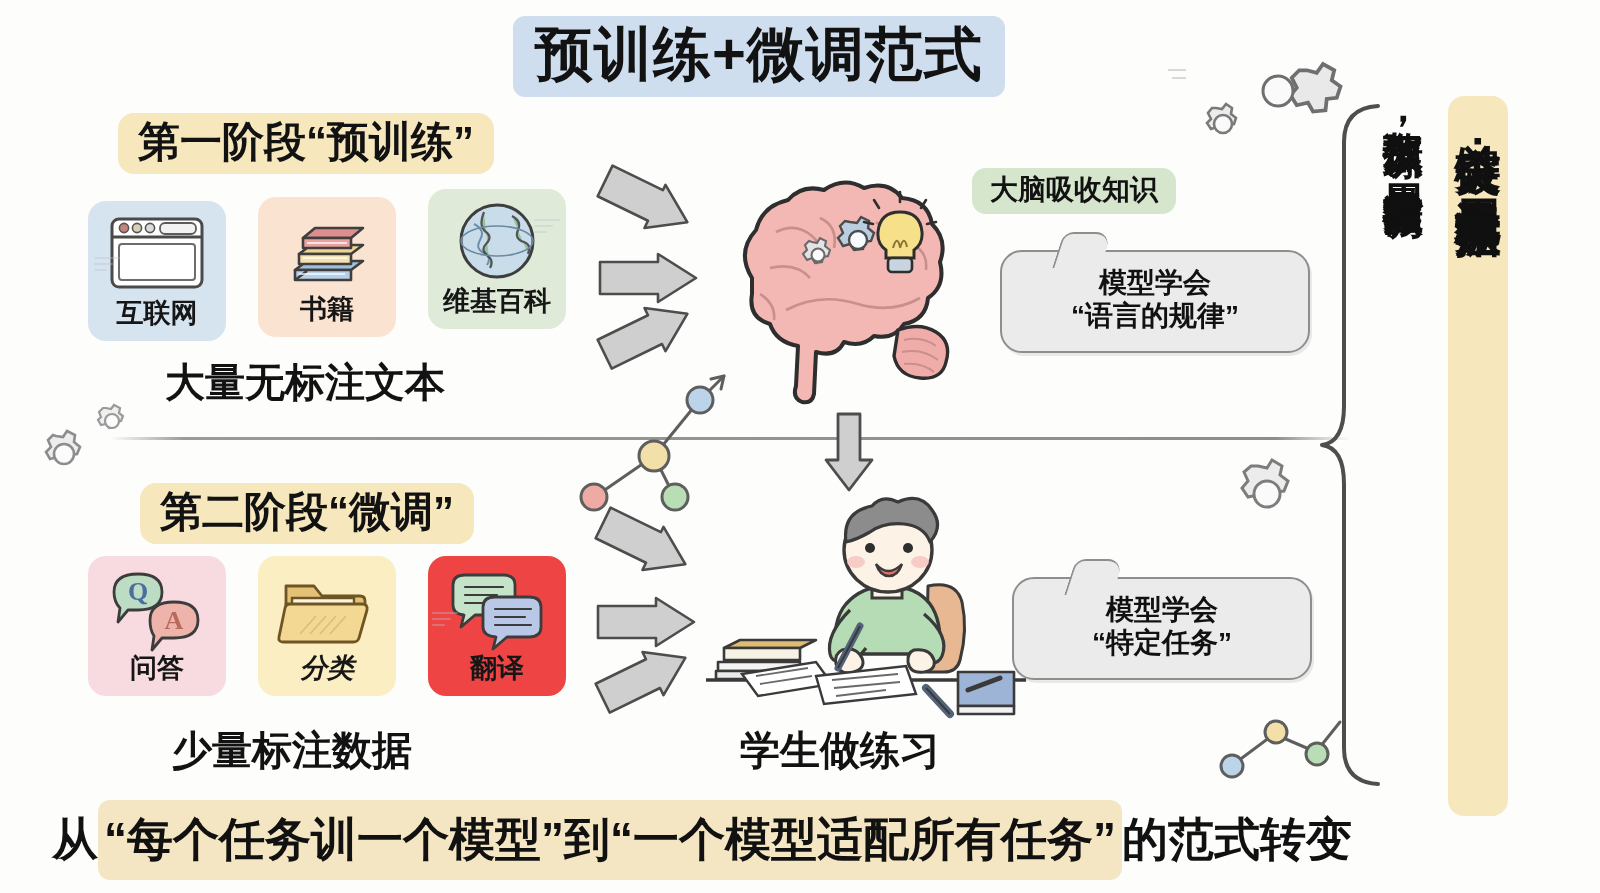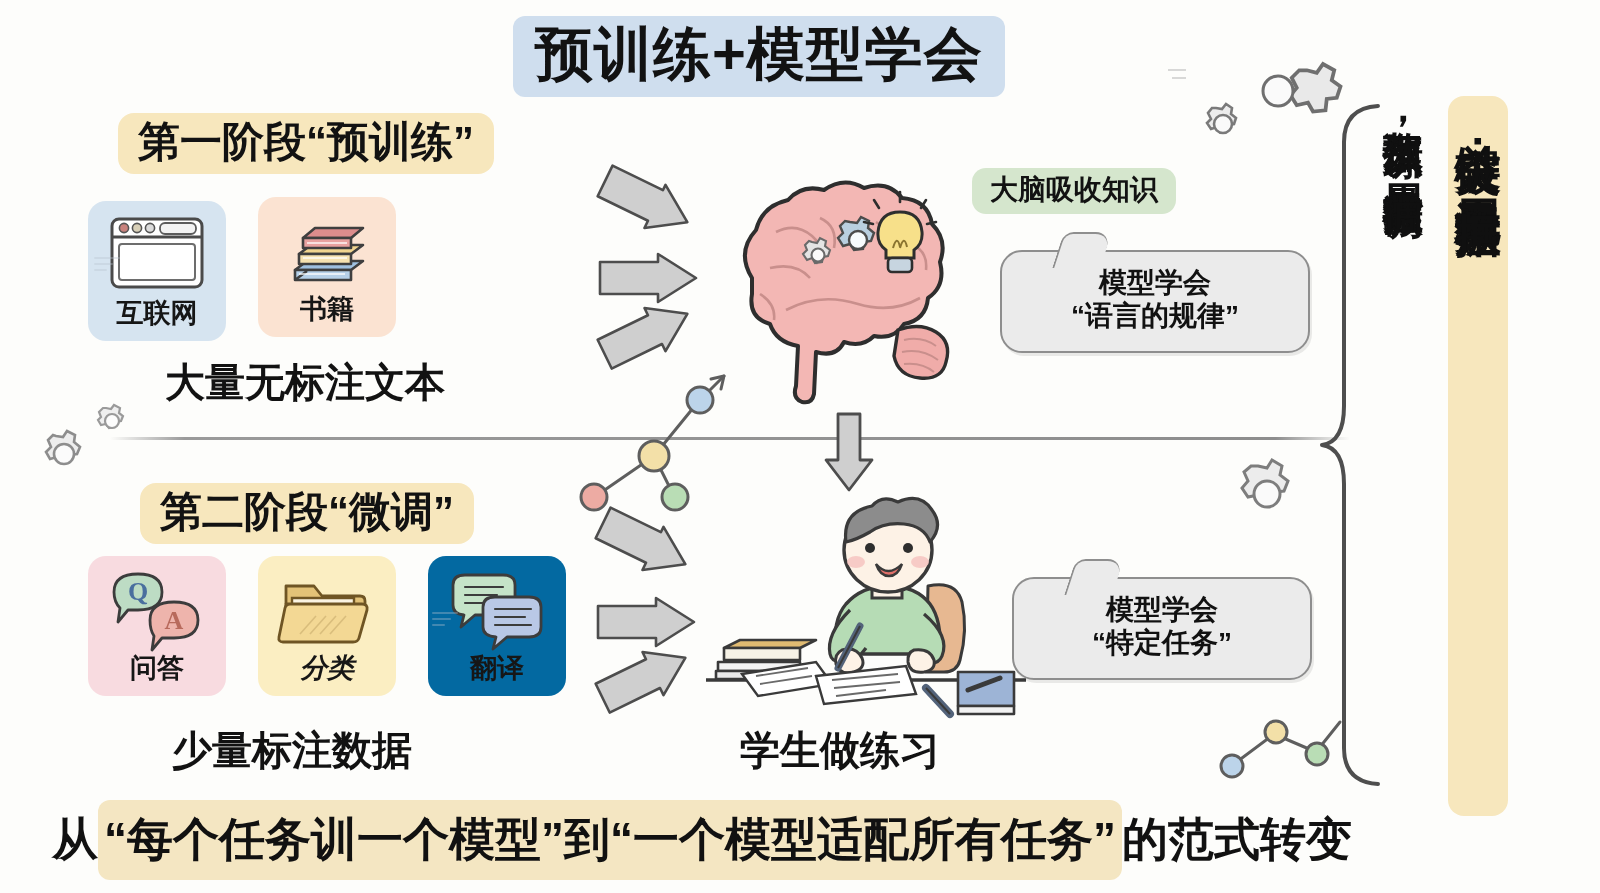--- a/index.html
+++ b/index.html
@@ -138,21 +138,21 @@
     border-radius:2px;
   }
 
   svg{display:block;overflow:visible;}
 </style>
 </head>
 <body>
 
 <div class="stage">
 
-  <div class="pill" id="title">预训练+模型学会</div>
+  <div class="pill" id="title">预训练+微调范式</div>
 
   <div style="position:absolute;left:1168px;top:46px;">
     <svg width="150" height="120" viewBox="0 0 150 120">
       <g stroke="#6f6f6f" stroke-width="3" fill="#e9e9e9">
         <path d="M100 18 l8 2 5-7 9 5 -2 8 7 5 -3 9 -8 1 -1 9 -10 1 -4-7 -9 2 -5-8 5-6 -4-8 6-6z" transform="translate(-5,-2) scale(1.25) translate(15,3)"></path>
         <circle cx="110" cy="45" r="15" fill="#fafafa"></circle>
       </g>
       <g stroke="#7a7a7a" stroke-width="2.6" fill="#ececec">
         <path d="M48 62 l6 1 4-5 6 4 -1 6 5 4 -2 6 -6 1 -1 6 -7 1 -3-5 -6 2 -4-6 4-4 -3-6 4-5z"></path>
         <circle cx="55" cy="78" r="9" fill="#fafafa"></circle>
@@ -223,20 +223,37 @@
         <g stroke="#ffffff" stroke-width="1.6" opacity=".9">
           <line x1="26" y1="66" x2="72" y2="66"></line>
             <line x1="30" y1="50" x2="74" y2="50"></line>
           <line x1="34" y1="35" x2="74" y2="35"></line>
         </g>
       </svg>
     </div>
     <div class="cap">书籍</div>
   </div>
 
+  <div class="card" id="card-wiki" style="left:428px;top:189px;background:#dfead8;">
+    <div class="hatch" style="right:6px;top:30px;">
+        <i></i>
+        <i></i>
+        <i></i>
+      </div>
+    <div class="art">
+      <svg width="86" height="86" viewBox="0 0 86 86">
+        <circle cx="43" cy="43" r="36" fill="#c9dcea" stroke="#3e3e3e" stroke-width="3"></circle>
+        <path d="M20 26 q12 6 6 16 q-5 9 4 13 q8 4 3 12" fill="none" stroke="#6f8fa8" stroke-width="2"></path>
+        <path d="M30 14 q-6 14 2 20 q7 5 0 12 q-6 6 2 12 q6 5 2 12" fill="#8fbf8a" stroke="#3e3e3e" stroke-width="2.2" opacity=".85"></path>
+        <path d="M58 18 q10 5 6 14 q-4 9 6 12 q8 3 4 12" fill="#8fbf8a" stroke="#3e3e3e" stroke-width="2.2" opacity=".85"></path>
+        <ellipse cx="43" cy="43" rx="36" ry="15" fill="none" stroke="#6a8aa3" stroke-width="1.6"></ellipse>
+      </svg>
+    </div>
+    <div class="cap">维基百科</div>
+  </div>
 
   <div class="row-cap" id="cap-unlabeled">大量无标注文本</div>
 
   <div style="position:absolute;left:596px;top:178px;">
     <svg width="120" height="70" viewBox="0 0 120 70">
       <path d="M4 6 L60 6 L60 0 L96 24 L60 48 L60 40 L4 40 Z" transform="rotate(26 50 24)" fill="#cfcfcf" stroke="#4d4d4d" stroke-width="2.6" stroke-linejoin="round"></path>
     </svg>
   </div>
   <div style="position:absolute;left:596px;top:250px;">
     <svg width="120" height="60" viewBox="0 0 120 60">
@@ -354,21 +371,21 @@
           <line x1="24" y1="66" x2="40" y2="48"></line>
             <line x1="34" y1="66" x2="50" y2="48"></line>
           <line x1="44" y1="66" x2="60" y2="48"></line>
             <line x1="54" y1="66" x2="70" y2="48"></line>
         </g>
       </svg>
     </div>
     <div class="cap">分类</div>
   </div>
 
-  <div class="card" id="card-translate" style="left:428px;top:556px;background:#0369a1;">
+  <div class="card" id="card-translate" style="left:428px;top:556px;background:#ef4444;">
     <div class="hatch" style="left:4px;top:56px;">
         <i></i>
         <i></i>
         <i></i>
       </div>
     <div class="art">
       <svg width="104" height="82" viewBox="0 0 104 82">
         <path d="M8 18 q0 -10 12 -10 h38 q12 0 12 10 v20 q0 10 -12 10 h-28 l-14 12 l3 -12 q-11 -1 -11 -10z" fill="#c5e3c8" stroke="#3c3c3c" stroke-width="2.8" stroke-linejoin="round"></path>
         <g stroke="#3c3c3c" stroke-width="2.2" stroke-linecap="round">
           <line x1="20" y1="20" x2="58" y2="20"></line>

